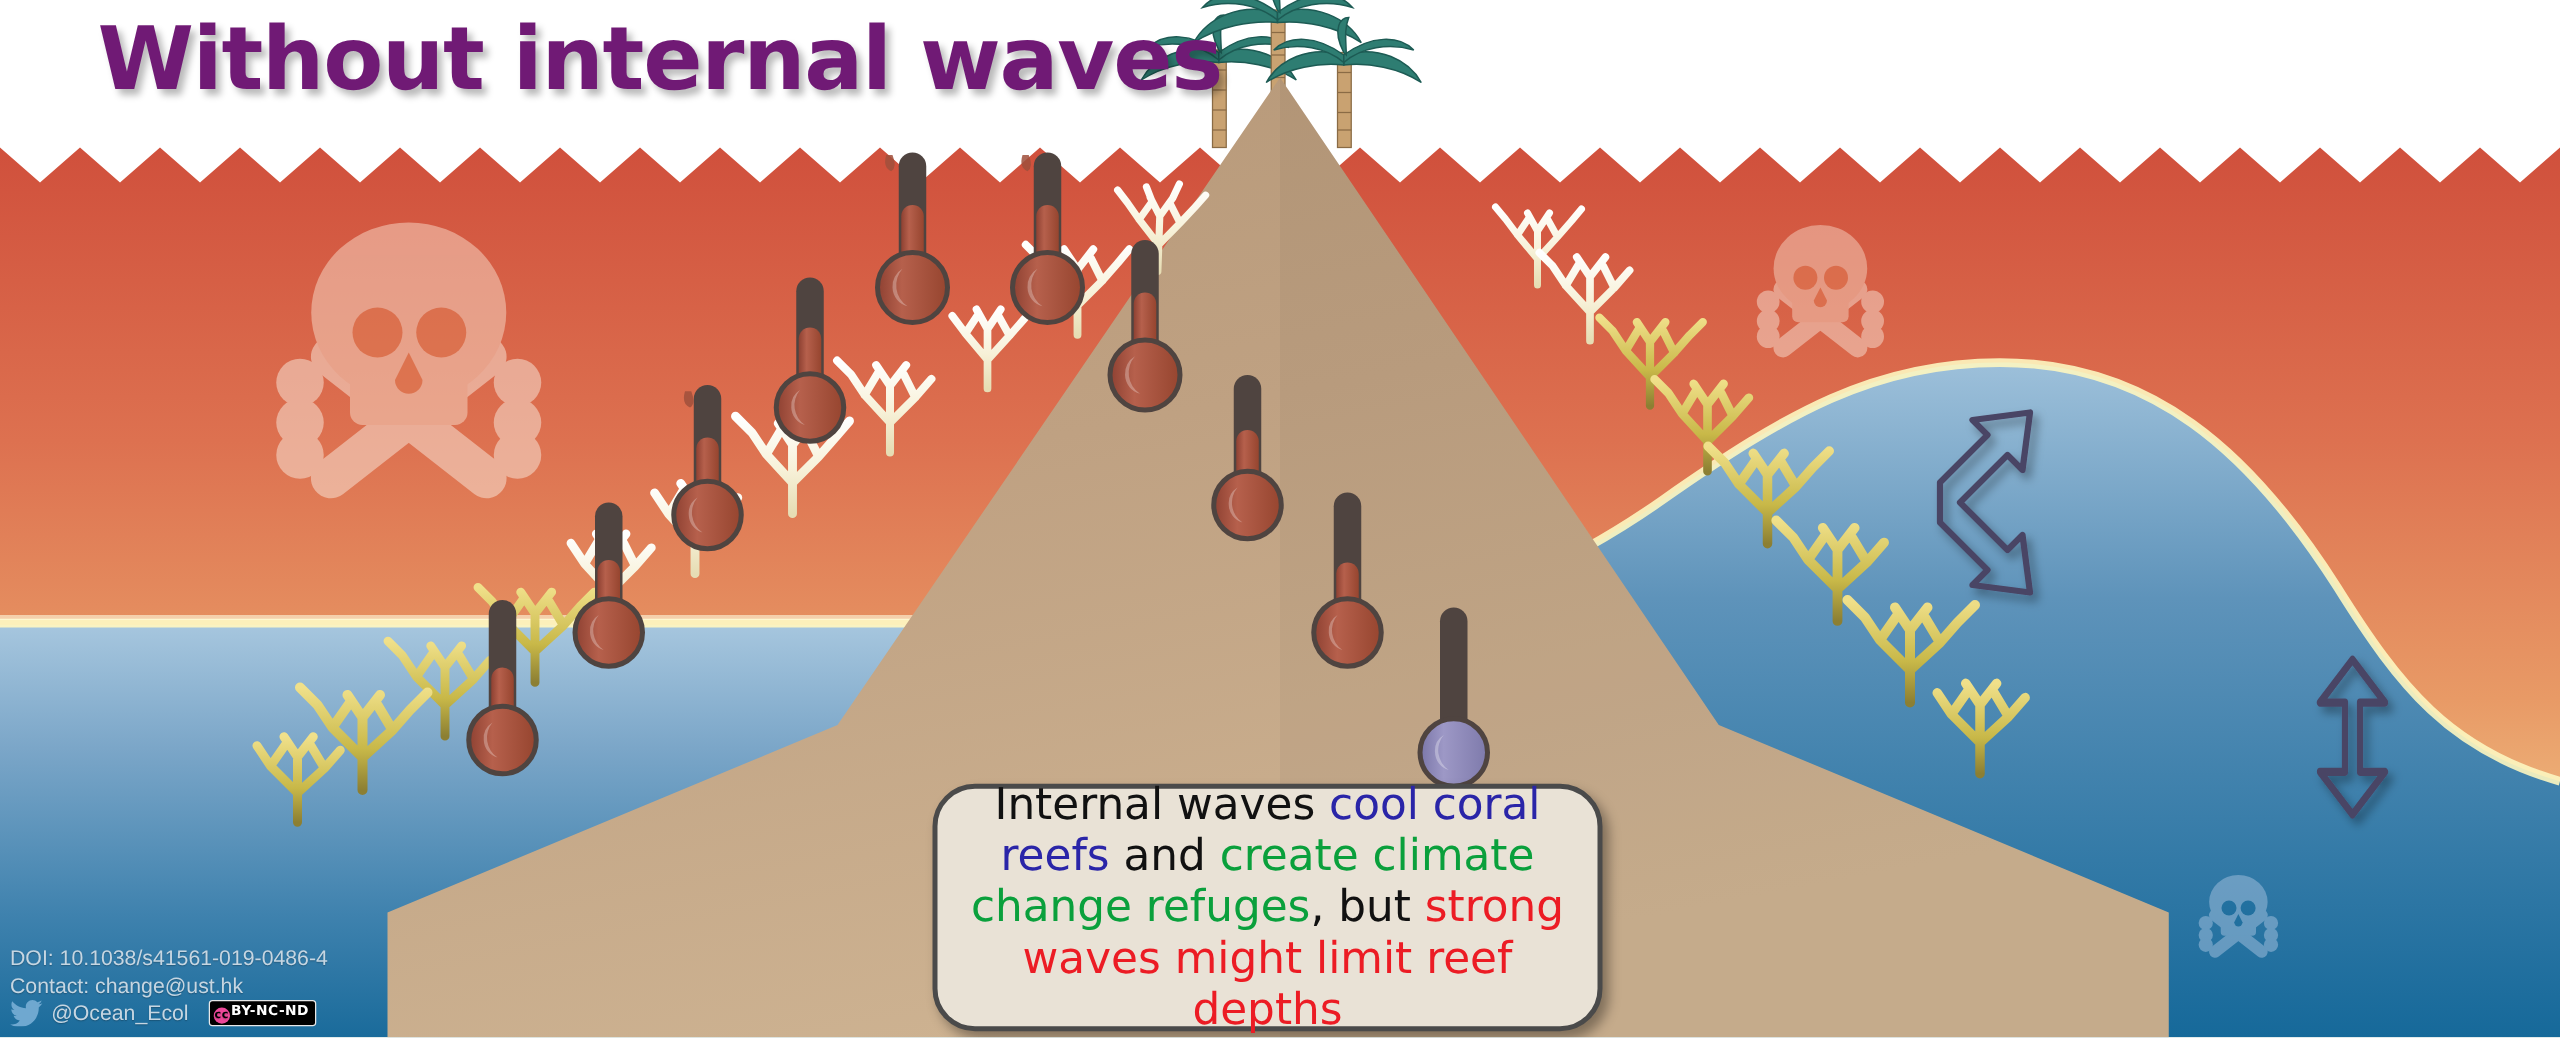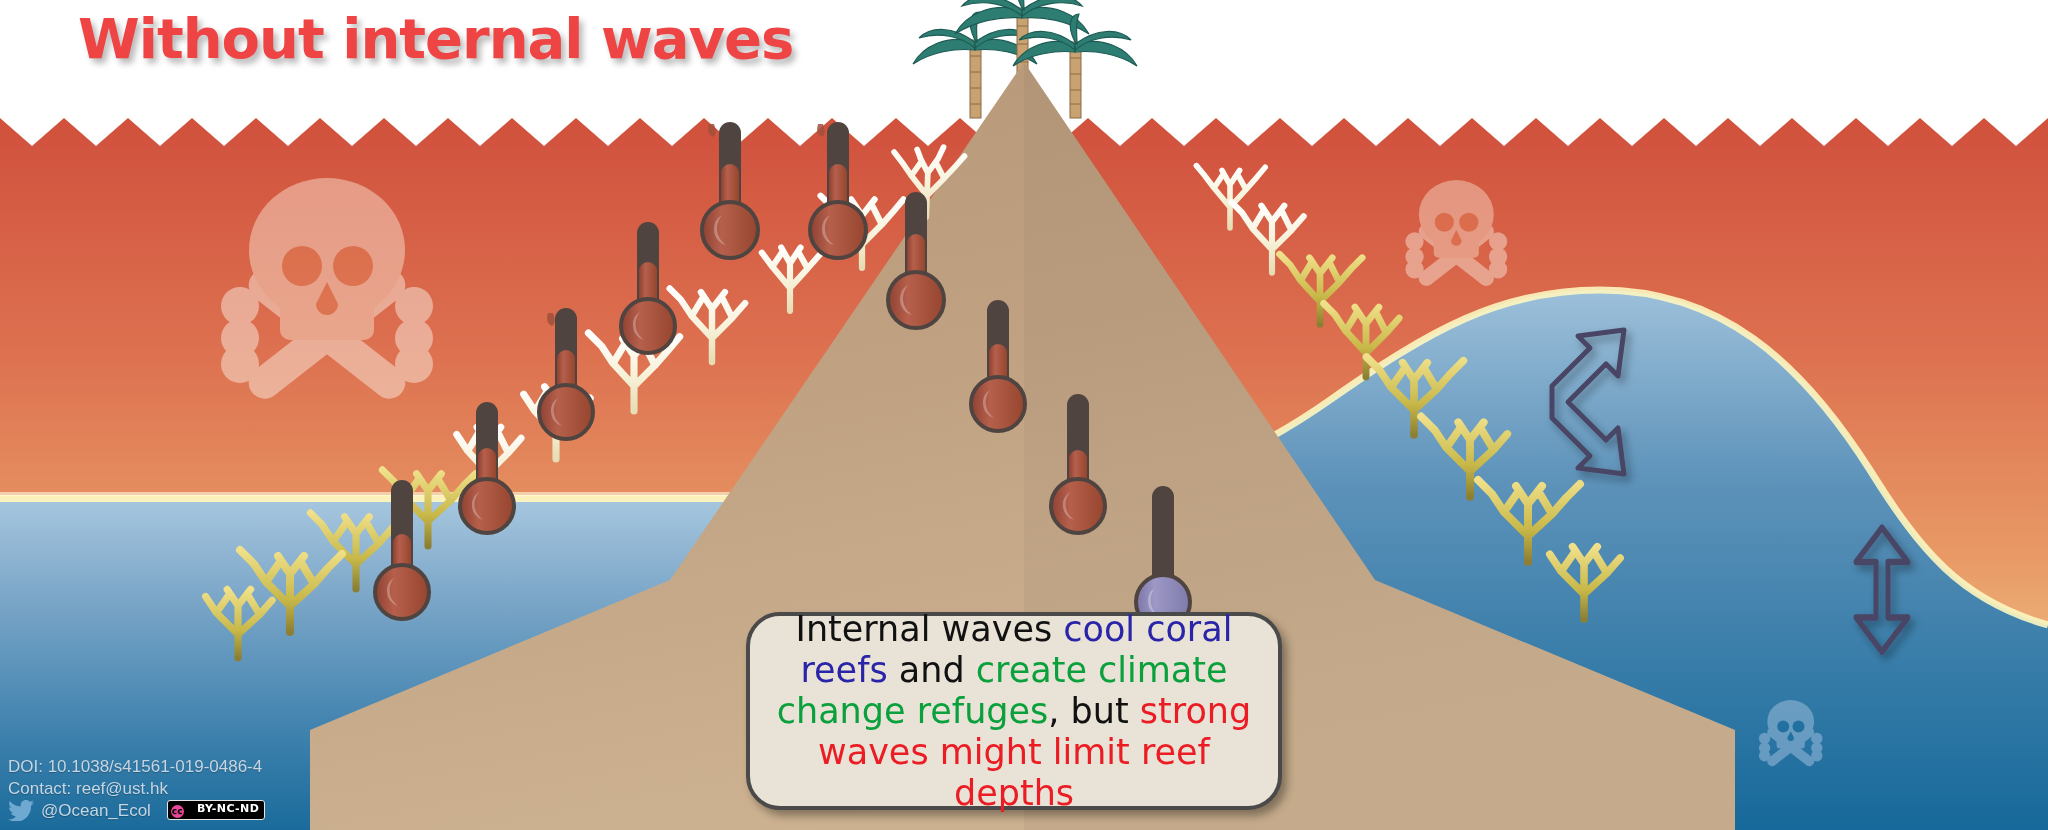--- a/index.html
+++ b/index.html
@@ -2,21 +2,21 @@
 <html><head>
 <meta charset="utf-8">
 <style>
   html,body{margin:0;padding:0;background:#fff;}
   body{font-family:"DejaVu Sans",sans-serif;}
   #stage{position:relative;width:2048px;height:830px;overflow:hidden;background:#ffffff;}
   #scene{position:absolute;inset:0;}
   .ttl{
     position:absolute;top:6px;
     font-family:"DejaVu Sans",sans-serif;
-    font-size:56px;font-weight:700;color:#ef4444;
+    font-size:70px;font-weight:700;color:#701a75;
     letter-spacing:-1px;
     text-shadow:4px 5px 6px rgba(0,0,0,.28);
     white-space:nowrap;
   }
   #title-left{left:78px;}
   #title-right{left:1178px;}
   #attrib{
     position:absolute;left:8px;bottom:8px;
     color:#c6d6e2;font-family:"Liberation Sans",sans-serif;
     font-size:17px;line-height:22px;
@@ -26,24 +26,24 @@
   #attrib .row{display:flex;align-items:flex-start;gap:7px;}
   #cc-badge{
     display:inline-block;background:#000;border:1.5px solid #e8e8e8;border-radius:3px;
     padding:1px 5px 1px 3px;margin-left:9px;
     font-family:"DejaVu Sans",sans-serif;font-size:11px;font-weight:700;color:#fff;
     letter-spacing:.4px;white-space:nowrap;line-height:13px;
   }
   #cc-badge .ccmark{
     display:inline-block;width:13px;height:13px;border-radius:50%;
     background:#ec4899;color:#000;font-size:9px;font-weight:700;
-    text-align:center;line-height:13px;vertical-align:-2px;margin-right:13px;
+    text-align:center;line-height:13px;vertical-align:-2px;margin-right:1px;
   }
   #textbox{
-    position:absolute;left:746px;top:612px;width:536px;height:198px;
+    position:absolute;left:746px;top:627px;width:536px;height:198px;
     background:#e9e2d6;border:4px solid #4a4a4a;border-radius:34px;
     box-shadow:5px 6px 9px rgba(0,0,0,.35);
     display:flex;align-items:center;justify-content:center;
     z-index:35;
     box-sizing:border-box;
   }
   #textbox .inner{
     text-align:center;font-family:"DejaVu Sans",sans-serif;
     font-size:35px;line-height:41px;font-weight:400;color:#111;
     padding:0 16px;
@@ -478,21 +478,21 @@
     <div class="inner">
       <span>Internal waves </span><span class="c-blue">cool coral reefs</span><span> and </span><span class="c-green">create climate change refuges</span><span>, but </span><span class="c-red">strong waves might limit reef depths</span>
     </div>
   </div>
 
   <div id="attrib">
     <div class="row">
       <span>DOI: 10.1038/s41561-019-0486-4</span>
     </div>
     <div class="row">
-      <span>Contact: reef@ust.hk</span>
+      <span>Contact: change@ust.hk</span>
     </div>
     <div class="row">
       <svg width="26" height="21" viewBox="0 0 26 21">
         <path class="bird" d="M26,2.5 c-1,0.45 -2,0.75 -3.1,0.9 c1.1,-0.67 1.95,-1.73 2.35,-3
                  c-1.05,0.62 -2.2,1.07 -3.43,1.3 C20.83,0.65 19.45,0 17.93,0
                  c-2.92,0 -5.3,2.37 -5.3,5.3 c0,0.41 0.05,0.82 0.14,1.2
                  C8.37,6.28 4.45,4.16 1.83,0.93 C1.38,1.71 1.12,2.6 1.12,3.56
                  c0,1.84 0.94,3.46 2.36,4.41 C2.6,7.94 1.78,7.7 1.06,7.32
                  l0,0.07 c0,2.57 1.83,4.71 4.25,5.2 c-0.44,0.12 -0.91,0.18 -1.4,0.18
                  c-0.34,0 -0.67,-0.03 -0.99,-0.09 c0.67,2.1 2.62,3.63 4.93,3.67

